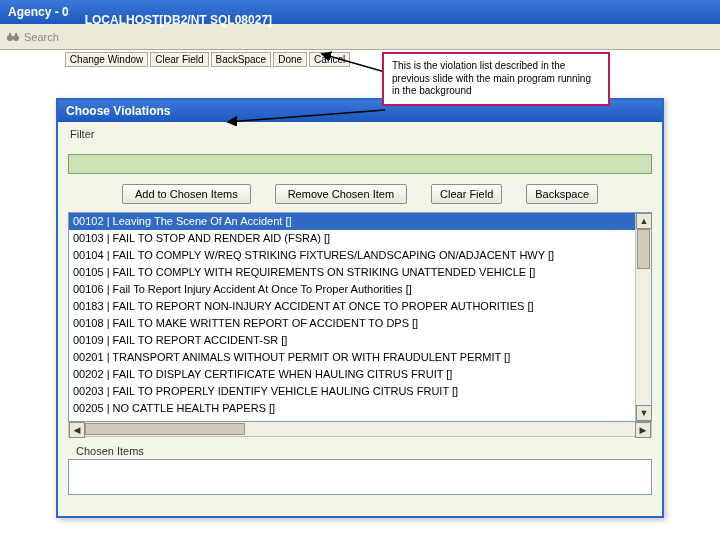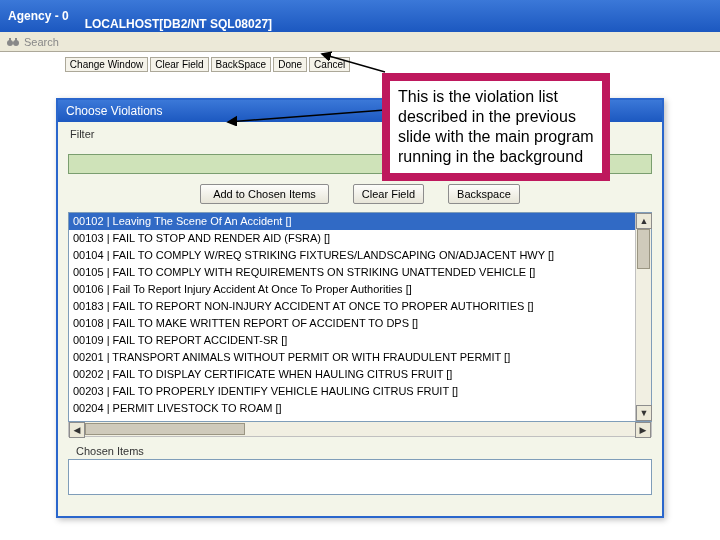--- a/index.html
+++ b/index.html
@@ -14,32 +14,32 @@
     position: relative;
   }
   .titlebar {
     background: linear-gradient(to bottom, #3b78d8, #1c58c0);
     color: #fff;
     padding: 4px 8px;
     display: flex;
     align-items: center;
     gap: 16px;
     font-size: 12px;
-    height: 32px;
+    height: 24px;
   }
   .titlebar .agency { font-weight: bold; }
   .titlebar .host { font-weight: bold; margin-top: 15px; }
   .toolbar {
     background: #ece9d8;
     border-bottom: 1px solid #aca899;
     padding: 2px 6px;
     display: flex;
     align-items: center;
     gap: 2px;
-    height: 20px;
+    height: 26px;
   }
   .toolbar .search-icon {
     width: 14px; height: 14px;
     display: inline-block;
     margin-right: 2px;
   }
   .toolbar .search-label { color: #888; margin-right: 4px; }
   .toolbar .tbtn {
     border: 1px solid #aca899;
     background: #f5f3ea;
@@ -58,21 +58,21 @@
     top: 98px;
     width: 608px;
     height: 420px;
     border: 2px solid #2a66cc;
     background: #f3f5e9;
     box-shadow: 2px 2px 6px rgba(0,0,0,0.25);
   }
   .dlg-title {
     background: linear-gradient(to bottom, #3b78d8, #1c58c0);
     color: #fff;
-    font-weight: normal;
+    font-weight: bold;
     padding: 4px 8px;
     font-size: 12px;
   }
   .dlg-body {
     padding: 6px 10px 8px 10px;
   }
   .filter-label { font-size: 11px; color: #333; margin-bottom: 14px; padding-left:2px; }
   .filter-box {
     width: 100%;
     height: 20px;
@@ -159,27 +159,27 @@
   }
   .chosen-box {
     border: 1px solid #7f9db9;
     background: #fff;
     height: 36px;
     margin-top: 2px;
   }
   .callout {
     position: absolute;
     left: 382px;
-    top: 73px;
+    top: 52px;
     width: 228px;
     background: #fff;
-    border: 8px solid #be185d;
+    border: 2px solid #be185d;
     padding: 6px 8px;
     font-family: Arial, sans-serif;
-    font-size: 16px;
+    font-size: 10px;
     line-height: 1.25;
     z-index: 50;
   }
   .arrow-line {
     position: absolute;
     z-index: 49;
     stroke: #000;
     fill: #000;
   }
 </style>
@@ -221,38 +221,38 @@
 </svg>
 
 <div class="dialog">
   <div class="dlg-title">Choose Violations</div>
   <div class="dlg-body">
     <div class="filter-label">Filter</div>
     <input class="filter-box" value="" style="">
 
     <div class="btn-row">
       <div class="btn">Add to Chosen Items</div>
+      <div class="btn">Remove Chosen Item</div>
       <div class="btn sm">Clear Field</div>
       <div class="btn sm">Backspace</div>
     </div>
 
     <div class="list-wrap">
       <div class="list-inner" id="list-inner">
           <div class="row sel">00102 | Leaving The Scene Of An Accident   []</div>
           <div class="row">00103 | FAIL TO STOP AND RENDER AID (FSRA)   []</div>
           <div class="row">00104 | FAIL TO COMPLY W/REQ STRIKING FIXTURES/LANDSCAPING ON/ADJACENT HWY   []</div>
           <div class="row">00105 | FAIL TO COMPLY WITH REQUIREMENTS ON STRIKING UNATTENDED VEHICLE   []</div>
           <div class="row">00106 | Fail To Report Injury Accident At Once To Proper Authorities   []</div>
           <div class="row">00183 | FAIL TO REPORT NON-INJURY ACCIDENT AT ONCE TO PROPER AUTHORITIES   []</div>
           <div class="row">00108 | FAIL TO MAKE WRITTEN REPORT OF ACCIDENT TO DPS   []</div>
           <div class="row">00109 | FAIL TO REPORT ACCIDENT-SR   []</div>
           <div class="row">00201 | TRANSPORT ANIMALS WITHOUT PERMIT OR WITH FRAUDULENT PERMIT   []</div>
           <div class="row">00202 | FAIL TO DISPLAY CERTIFICATE WHEN HAULING CITRUS FRUIT   []</div>
           <div class="row">00203 | FAIL TO PROPERLY IDENTIFY VEHICLE HAULING CITRUS FRUIT   []</div>
-          <div class="row">00204 | PERMIT LIVESTOCK TO ROAM   []</div>
           <div class="row">00205 | NO CATTLE HEALTH PAPERS   []</div>
         </div>
       <div class="vscroll">
         <div class="arrow">▲</div>
         <div class="track">
             <div class="thumb" style="top:0;height:40px"></div>
           </div>
         <div class="arrow">▼</div>
       </div>
     </div>

